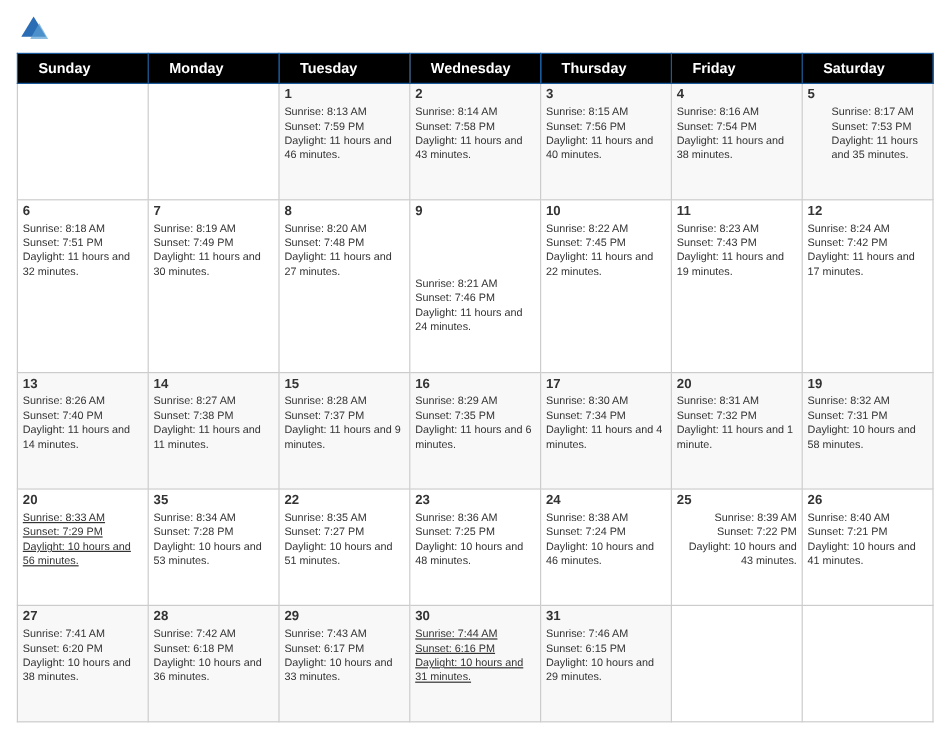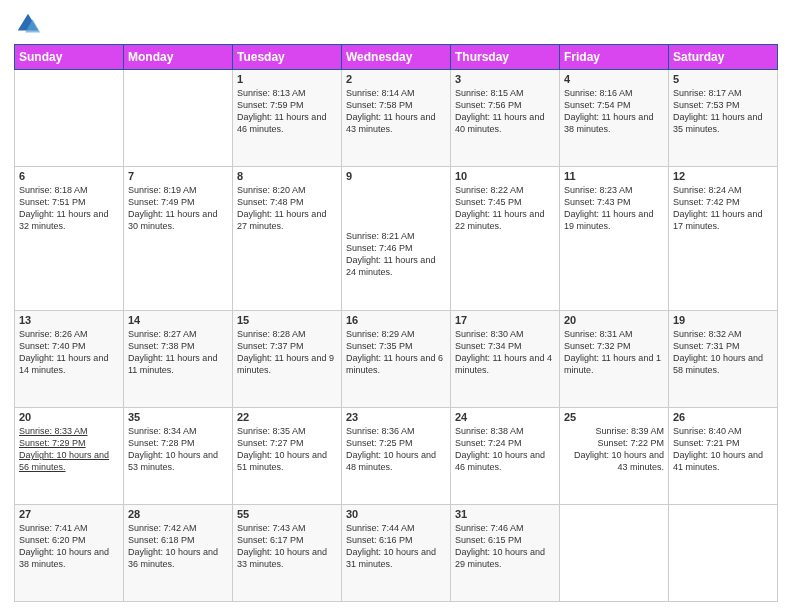--- a/index.html
+++ b/index.html
@@ -61,25 +61,25 @@
       color: #333;
       font-weight: normal;
     }
     .calendar-table {
       width: 100%;
       border-collapse: collapse;
       flex: 1;
       table-layout: fixed;
     }
     .calendar-table thead tr th {
-      background-color: #d946ef;
+      background-color: #000000;
       color: #fff;
       font-size: 12px;
       font-weight: bold;
-      padding: 5px 4px;
+      padding: 5px 17px;
       text-align: left;
       border: 1px solid #1a5a9a;
     }
     .calendar-table tbody tr td {
       border: 1px solid #ccc;
       vertical-align: top;
       padding: 3px 4px;
       font-size: 9.5px;
       color: #333;
       background: #fff;
@@ -163,21 +163,21 @@
 Daylight: 11 hours and 40 minutes.</div>
           </td>
           <td>
             <span class="day-number">4</span>
             <div class="day-info" style="white-space: pre-line;">Sunrise: 8:16 AM
 Sunset: 7:54 PM
 Daylight: 11 hours and 38 minutes.</div>
           </td>
           <td>
             <span class="day-number">5</span>
-            <div class="day-info" style="white-space: pre-line;">Sunrise: 8:17 AM
+            <div class="day-info" style="white-space: pre-line; margin-left: 20px;">Sunrise: 8:17 AM
 Sunset: 7:53 PM
 Daylight: 11 hours and 35 minutes.</div>
           </td>
         </tr>
         <tr>
           <td>
             <span class="day-number">6</span>
             <div class="day-info" style="white-space: pre-line;">Sunrise: 8:18 AM
 Sunset: 7:51 PM
 Daylight: 11 hours and 32 minutes.</div>
@@ -314,28 +314,28 @@
 Sunset: 6:20 PM
 Daylight: 10 hours and 38 minutes.</div>
           </td>
           <td>
             <span class="day-number">28</span>
             <div class="day-info" style="white-space: pre-line;">Sunrise: 7:42 AM
 Sunset: 6:18 PM
 Daylight: 10 hours and 36 minutes.</div>
           </td>
           <td>
-            <span class="day-number">55</span>
+            <span class="day-number">29</span>
             <div class="day-info" style="white-space: pre-line;">Sunrise: 7:43 AM
 Sunset: 6:17 PM
 Daylight: 10 hours and 33 minutes.</div>
           </td>
           <td>
             <span class="day-number">30</span>
-            <div class="day-info" style="white-space: pre-line;">Sunrise: 7:44 AM
+            <div class="day-info" style="white-space: pre-line; text-decoration: underline;">Sunrise: 7:44 AM
 Sunset: 6:16 PM
 Daylight: 10 hours and 31 minutes.</div>
           </td>
           <td>
             <span class="day-number">31</span>
             <div class="day-info" style="white-space: pre-line;">Sunrise: 7:46 AM
 Sunset: 6:15 PM
 Daylight: 10 hours and 29 minutes.</div>
           </td>
           <td class="empty-cell"></td>

